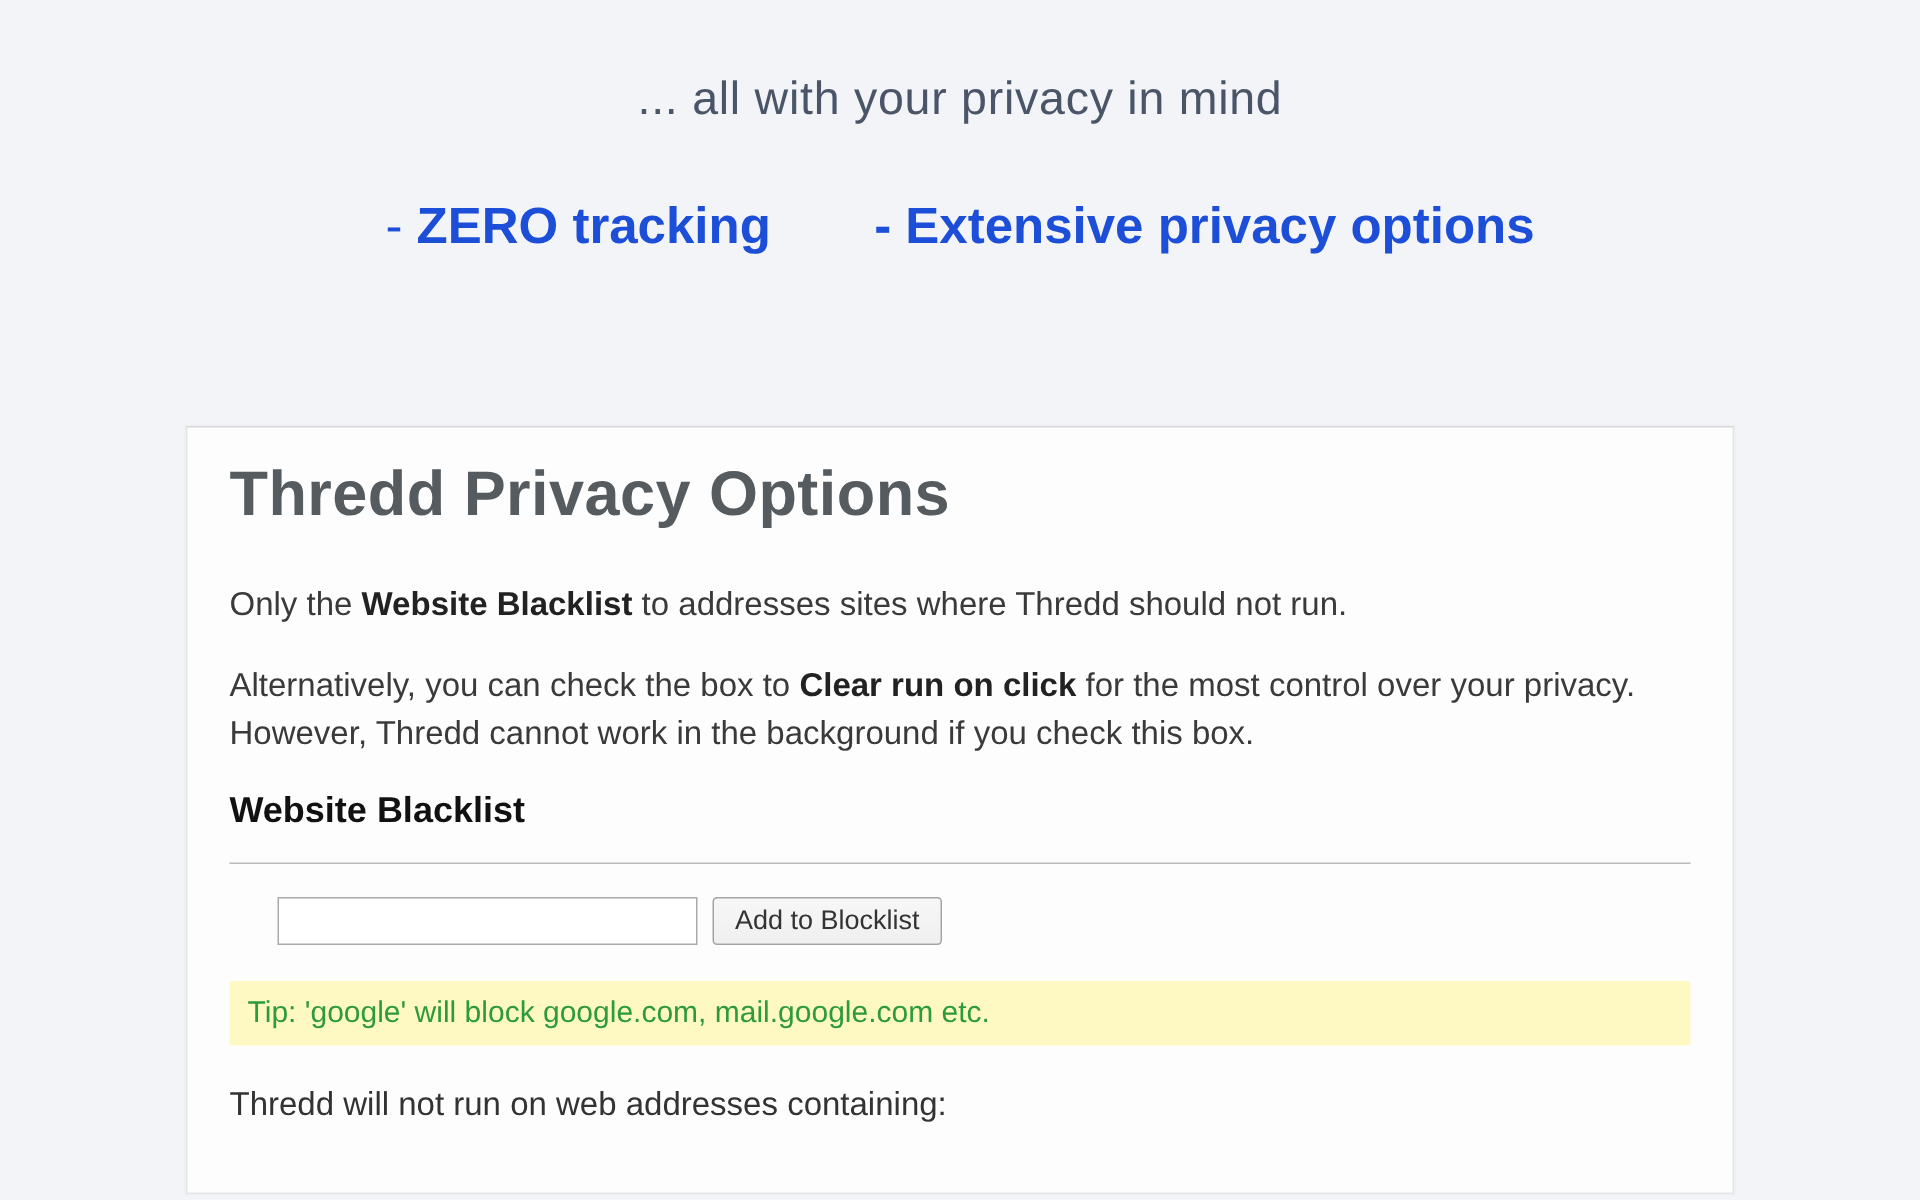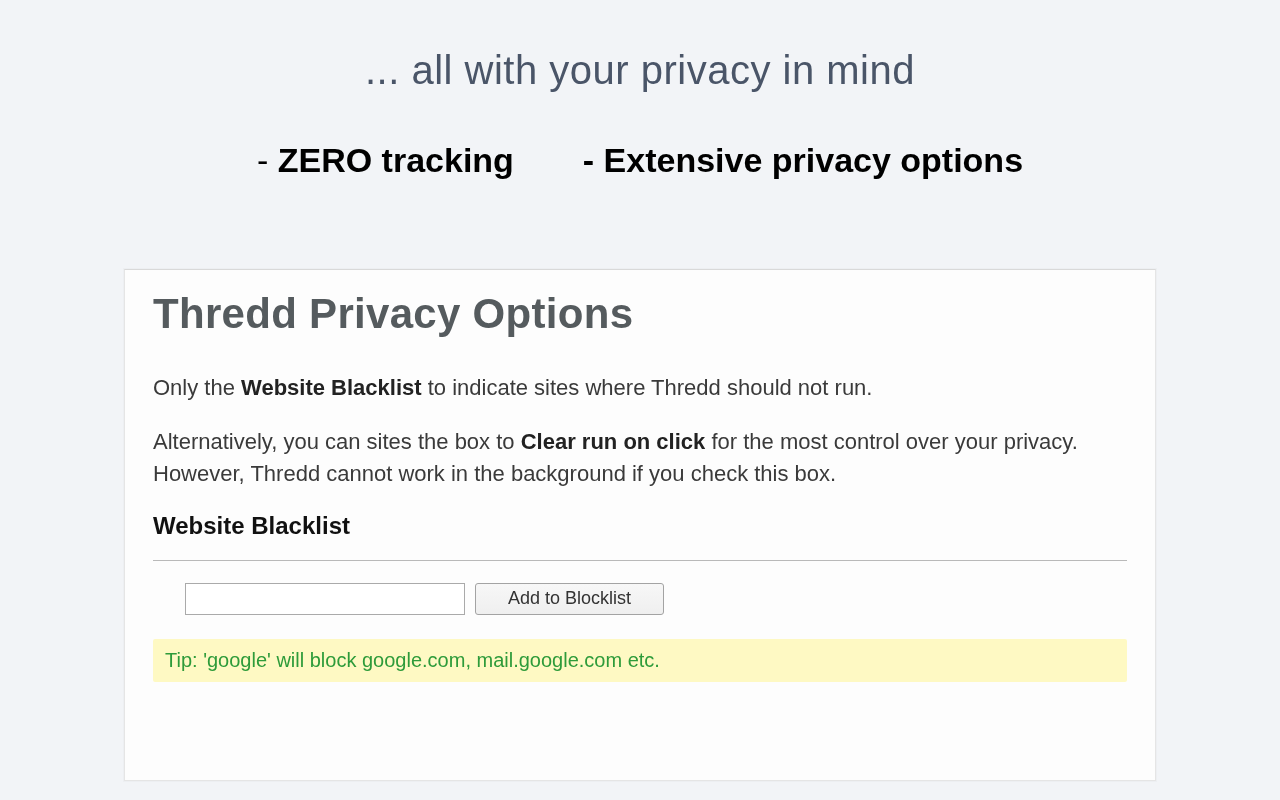--- a/index.html
+++ b/index.html
@@ -9,47 +9,47 @@
   }
   body {
     width: 1280px;
     height: 800px;
     background: #f2f4f7;
     font-family: "Segoe UI", Arial, sans-serif;
     overflow: hidden;
   }
   .page-title {
     text-align: center;
-    font-size: 40px;
+    font-size: 31px;
     font-weight: 300;
     color: #4a5568;
     padding-top: 48px;
     letter-spacing: 0.5px;
   }
   .bullets {
     margin-top: 48px;
     text-align: center;
     font-size: 34px;
-    color: #000000;
+    color: #1d4ed8;
   }
   .bullets .dash {
     font-weight: 400;
   }
   .bullets .bold {
     font-weight: 700;
   }
   .bullets .gap {
     display: inline-block;
     width: 50px;
   }
 
   .panel {
     position: absolute;
     left: 124px;
-    top: 269px;
+    top: 284px;
     width: 1032px;
     height: 512px;
     background: #fdfdfd;
     border: 1px solid #e5e5e5;
     border-top-color: #d9d9d9;
     box-shadow: 0 0 0 1px rgba(0,0,0,0.02);
     overflow: hidden;
   }
   .panel-inner {
     padding: 18px 28px 0 28px;
@@ -96,21 +96,21 @@
   .text-input {
     width: 280px;
     height: 32px;
     border: 1px solid #aaa;
     background: #fff;
     font-size: 16px;
     padding: 2px 6px;
   }
   .btn {
     height: 32px;
-    padding: 0 32px;
+    padding: 0 14px;
     font-size: 18px;
     color: #333;
     background: linear-gradient(#f7f7f7, #efefef);
     border: 1px solid #a3a3a3;
     border-radius: 3px;
     cursor: pointer;
     font-family: Arial, Helvetica, sans-serif;
   }
   .tip-bar {
     background: #fef9c3;
@@ -134,32 +134,33 @@
   <span class="dash">- </span><span class="bold">ZERO tracking</span>
   <span class="gap"></span>
   <span class="bold">- </span><span class="bold">Extensive privacy options</span>
 </div>
 
 <div class="panel">
   <div class="panel-inner">
     <div class="panel-heading">Thredd Privacy Options</div>
 
     <div class="panel-desc">
-      <span>Only the </span><b>Website Blacklist</b><span> to indicate sites where Thredd should not run.</span>
+      <span>Only the </span><b>Website Blacklist</b><span> to addresses sites where Thredd should not run.</span>
     </div>
 
     <div class="panel-desc">
-      <span>Alternatively, you can sites the box to </span><b>Clear run on click</b><span> for the most control over your privacy. However, Thredd cannot work in the background if you check this box.</span>
+      <span>Alternatively, you can check the box to </span><b>Clear run on click</b><span> for the most control over your privacy. However, Thredd cannot work in the background if you check this box.</span>
     </div>
 
     <div class="section-title">Website Blacklist</div>
 
     <hr class="divider">
 
     <div class="form-row">
       <input type="text" class="text-input" value="" style="">
       <button class="btn">Add to Blocklist</button>
     </div>
 
     <div class="tip-bar">Tip: 'google' will block google.com, mail.google.com etc.</div>
 
+    <div class="final-text">Thredd will not run on web addresses containing:</div>
   </div>
 </div>
 
 </body></html>

